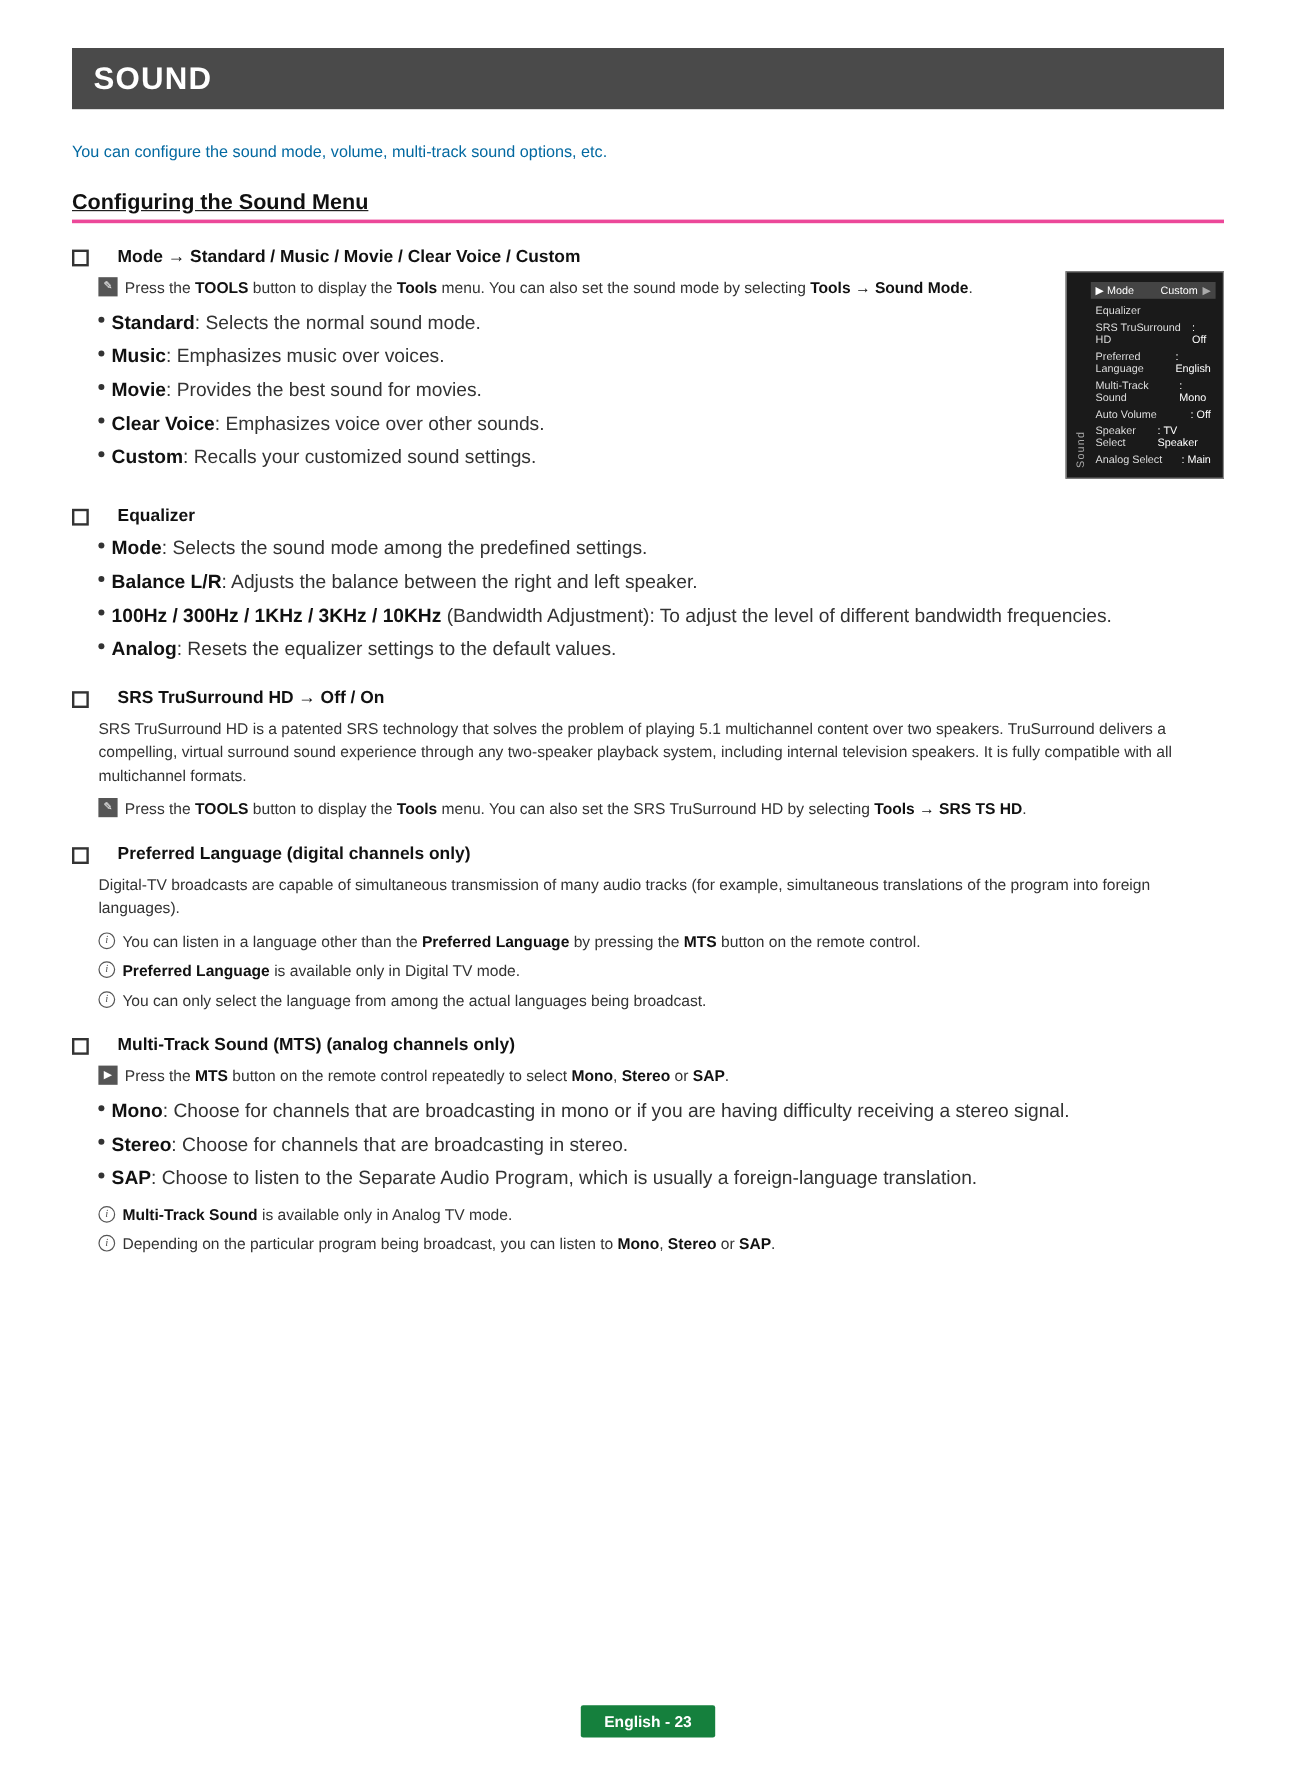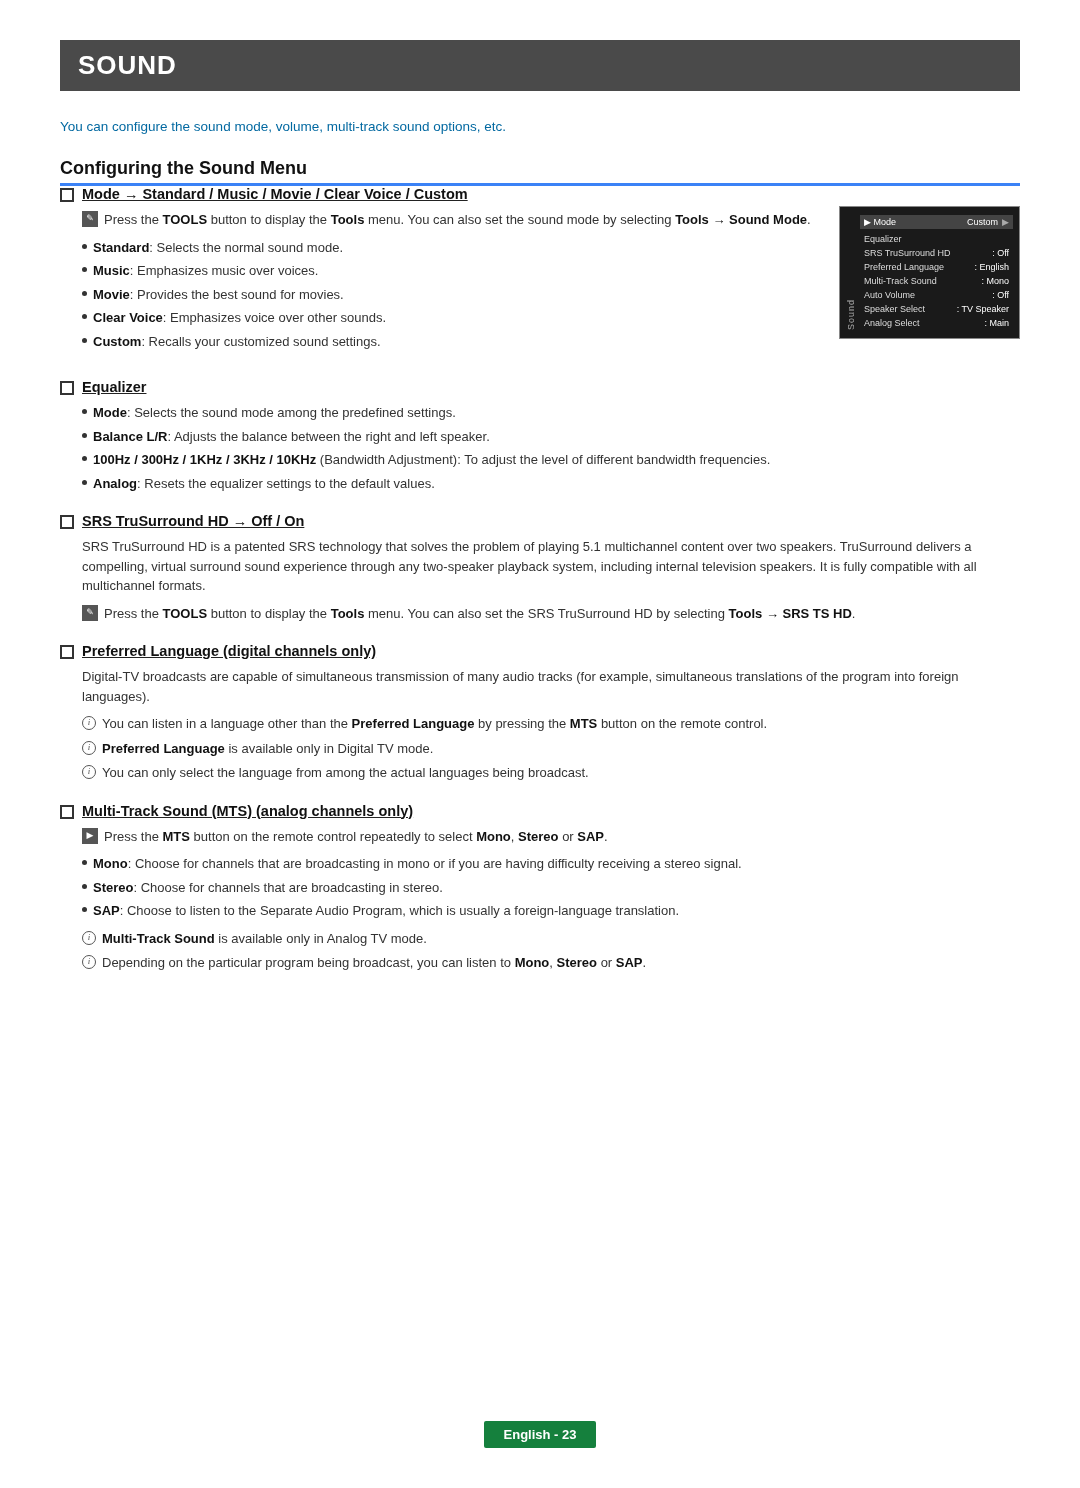--- a/index.html
+++ b/index.html
@@ -32,40 +32,41 @@
       letter-spacing: 1px;
     }
 
     .intro-text {
       font-size: 13.5px;
       color: #0369a1;
       margin-bottom: 24px;
     }
 
     .section-header {
-      border-bottom: 3px solid #3b82f6;
+      border-bottom: 3px solid #ec4899;
+      margin-bottom: 20px;
       padding-bottom: 4px;
+      text-decoration: underline;
     }
 
     .section-header h2 {
       font-size: 18px;
       font-weight: bold;
       color: #111;
     }
 
     .subsection {
       margin-bottom: 20px;
     }
 
     .subsection-title-row {
       display: flex;
       align-items: flex-start;
       margin-bottom: 8px;
-      gap: 8px;
-      text-decoration: underline;
+      gap: 24px;
     }
 
     .checkbox-icon {
       width: 14px;
       height: 14px;
       border: 2px solid #333;
       display: inline-block;
       flex-shrink: 0;
       margin-top: 2px;
     }
@@ -84,21 +85,21 @@
       list-style: none;
       padding-left: 0;
       margin-bottom: 8px;
     }
 
     .bullet-list li {
       display: flex;
       align-items: flex-start;
       gap: 6px;
       margin-bottom: 4px;
-      font-size: 13px;
+      font-size: 16px;
       line-height: 1.5;
       color: #333;
     }
 
     .bullet-dot {
       display: inline-block;
       width: 5px;
       height: 5px;
       background: #333;
       border-radius: 50%;
@@ -110,21 +111,21 @@
       display: flex;
       align-items: flex-start;
       gap: 20px;
     }
 
     .mode-section-text {
       flex: 1;
     }
 
     .tv-menu-image {
-      width: 181px;
+      width: 132px;
       flex-shrink: 0;
       border: 1px solid #888;
       background: #1a1a1a;
       padding: 8px 6px;
       margin-top: -4px;
     }
 
     .tv-menu-label-left {
       color: #aaa;
       font-size: 9px;

